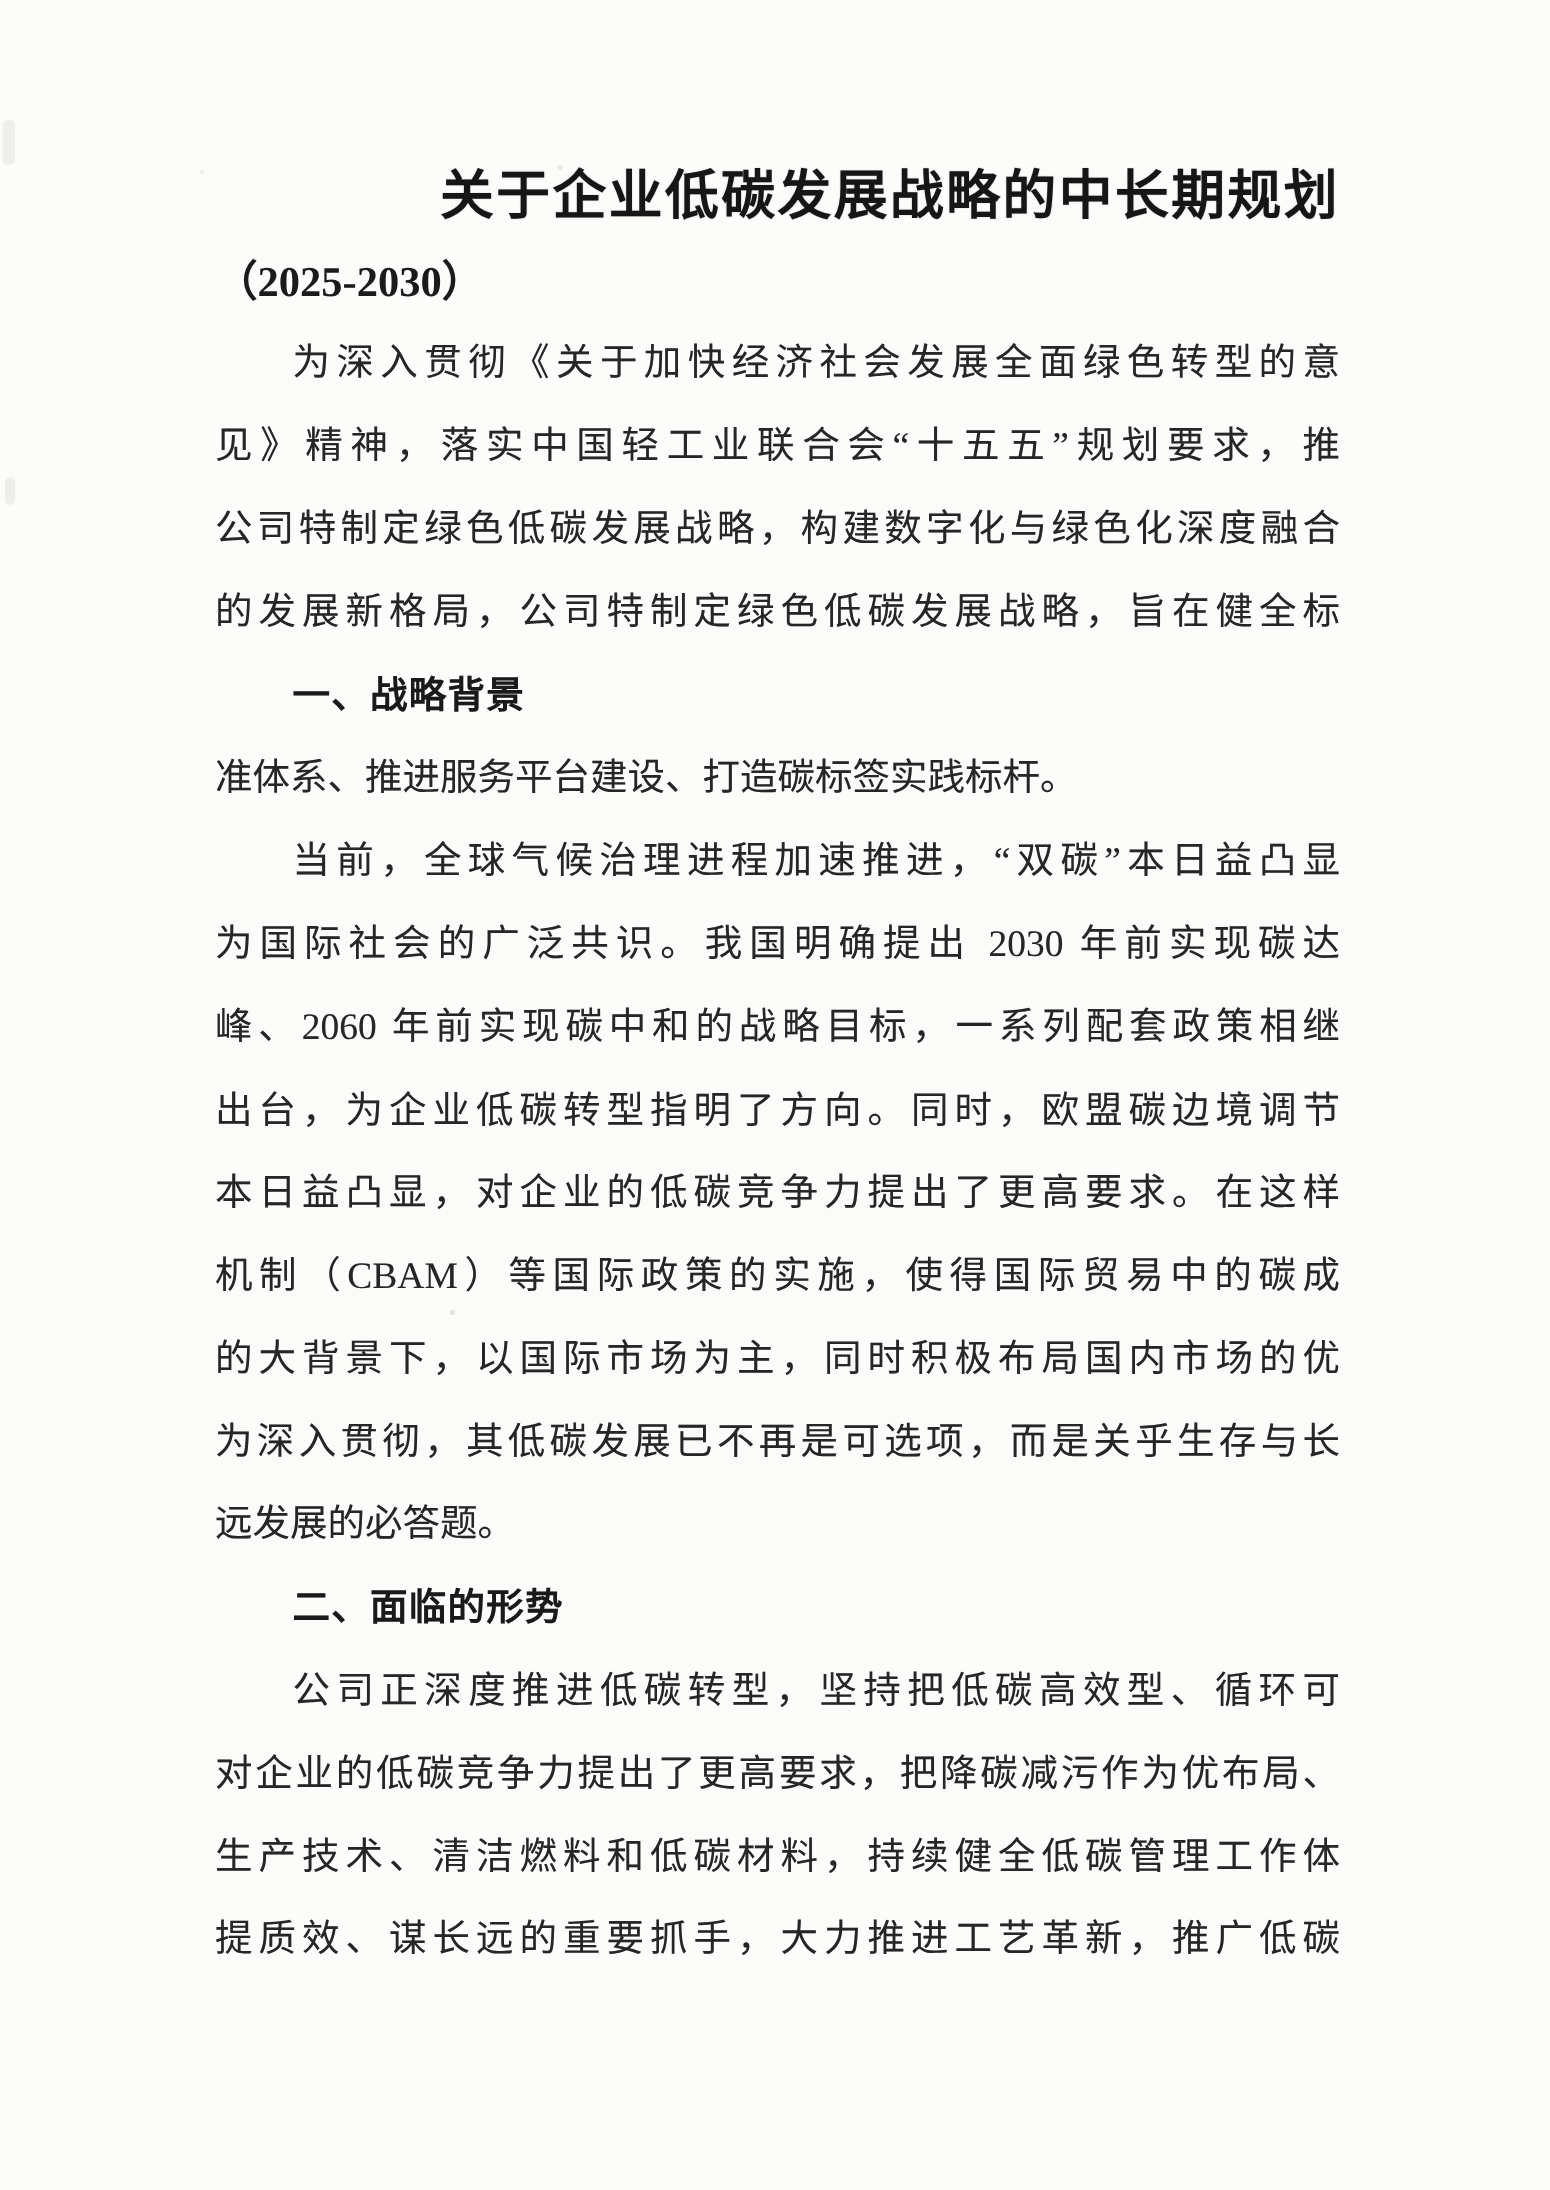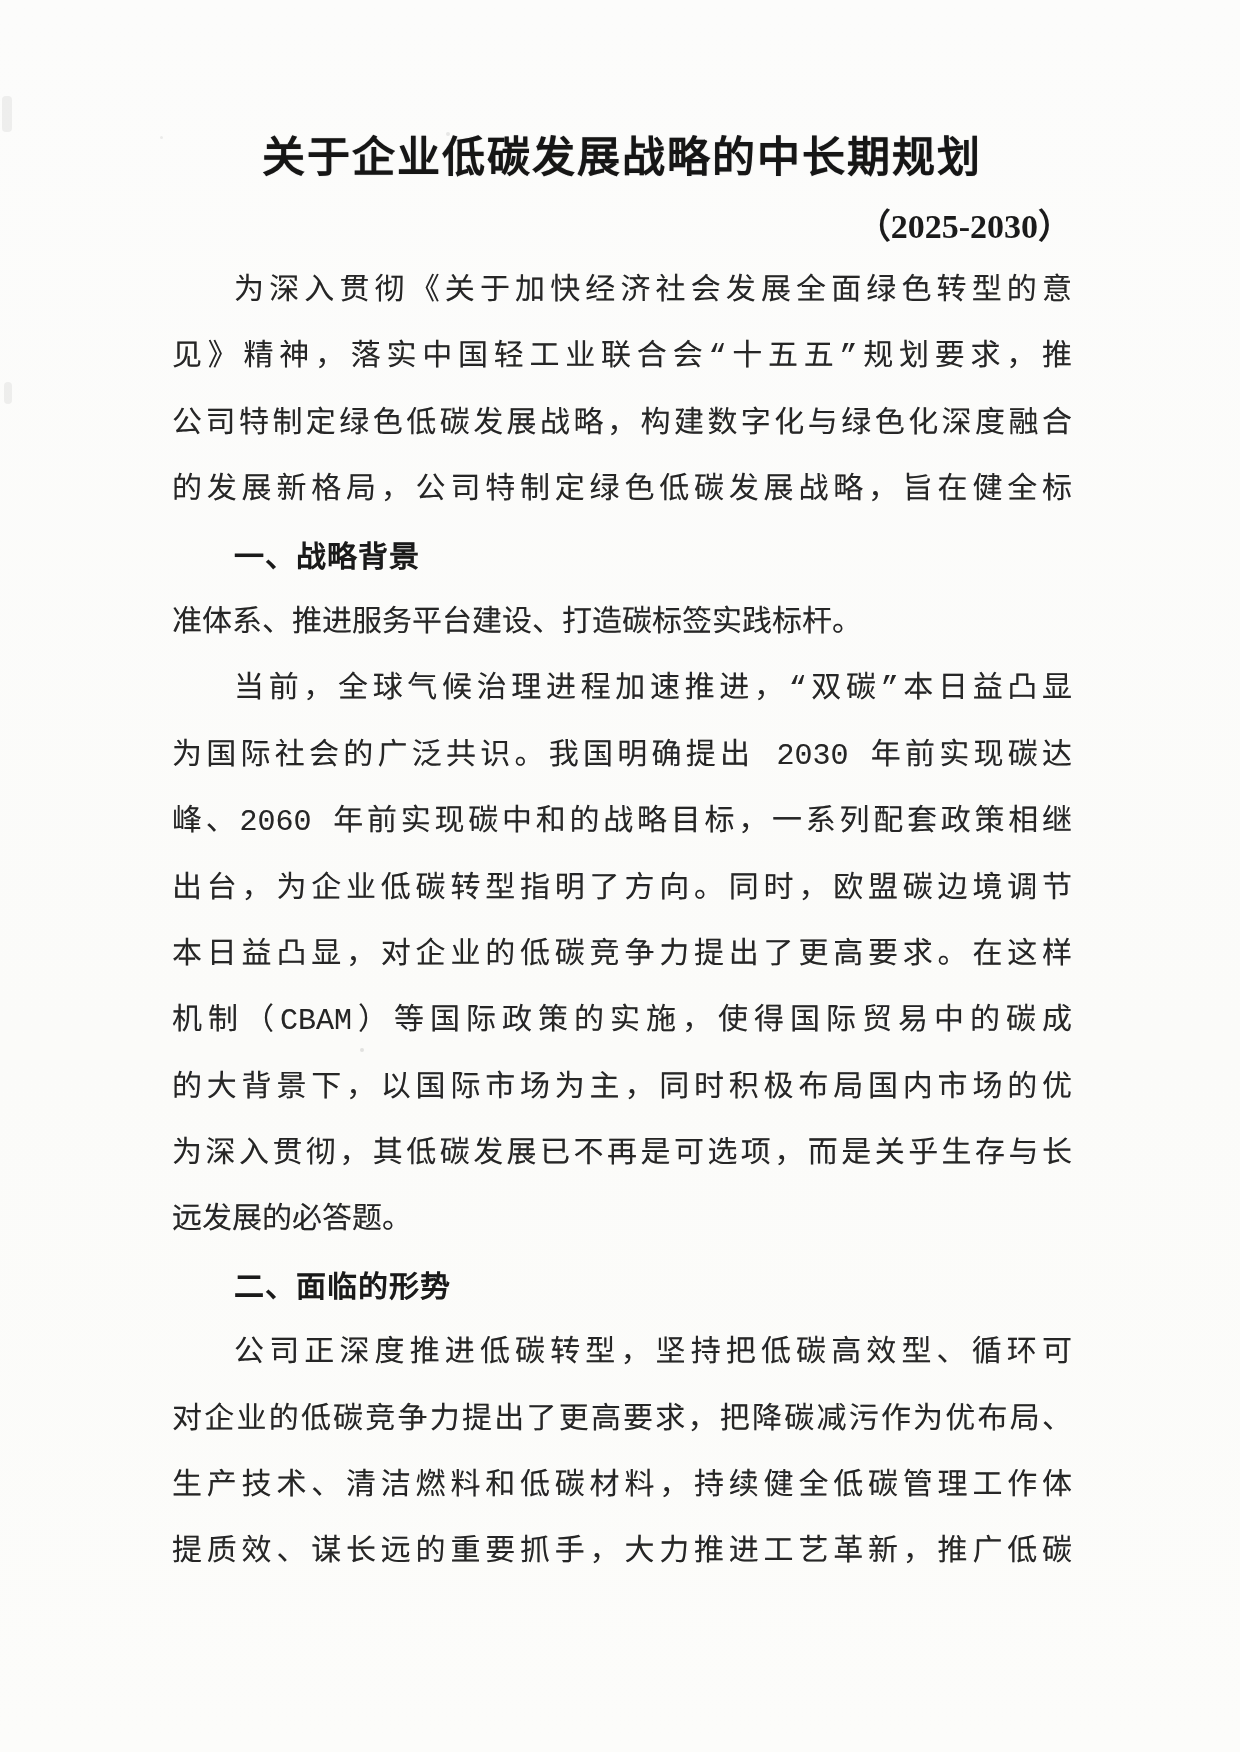--- a/index.html
+++ b/index.html
@@ -18,47 +18,46 @@
     height: 1752px;
     background: linear-gradient(180deg, #fcfcfb 0%, #fbfbf9 60%, #fcfcfa 100%);
     font-family: "Liberation Serif", "DejaVu Serif", serif;
     color: #242424;
     overflow: hidden;
   }
   .content {
     padding: 118px 168px 0 172px; 
   }
   .doc-title {
-    text-align: center;
+    text-align: right;
     font-size: 43px;
     font-weight: 700;
     line-height: 80px;
     letter-spacing: 2px;
     color: #161616;
     text-shadow: 0 0 1px rgba(0,0,0,0.35);
   }
   .doc-subtitle {
-    text-align: right;
+    text-align: left;
     font-size: 34px;
     font-weight: 700;
     line-height: 58px;
     color: #1b1b1b;
   }
   .lines {
     margin-top: 2px;
   }
   .line {
     font-size: 30px;
     line-height: 66.4px;
     height: 66.4px;
     text-align: justify;
     text-align-last: justify;
     color: #262626;
     text-shadow: 0 0 0.5px rgba(0,0,0,0.25);
-    font-family: Liberation Mono, monospace;
   }
   .line.indent {
     text-indent: 62px;
   }
   .line.end {
     text-align: left;
     text-align-last: left;
   }
   .line.heading {
     font-family: "Liberation Sans", "DejaVu Sans", sans-serif;

